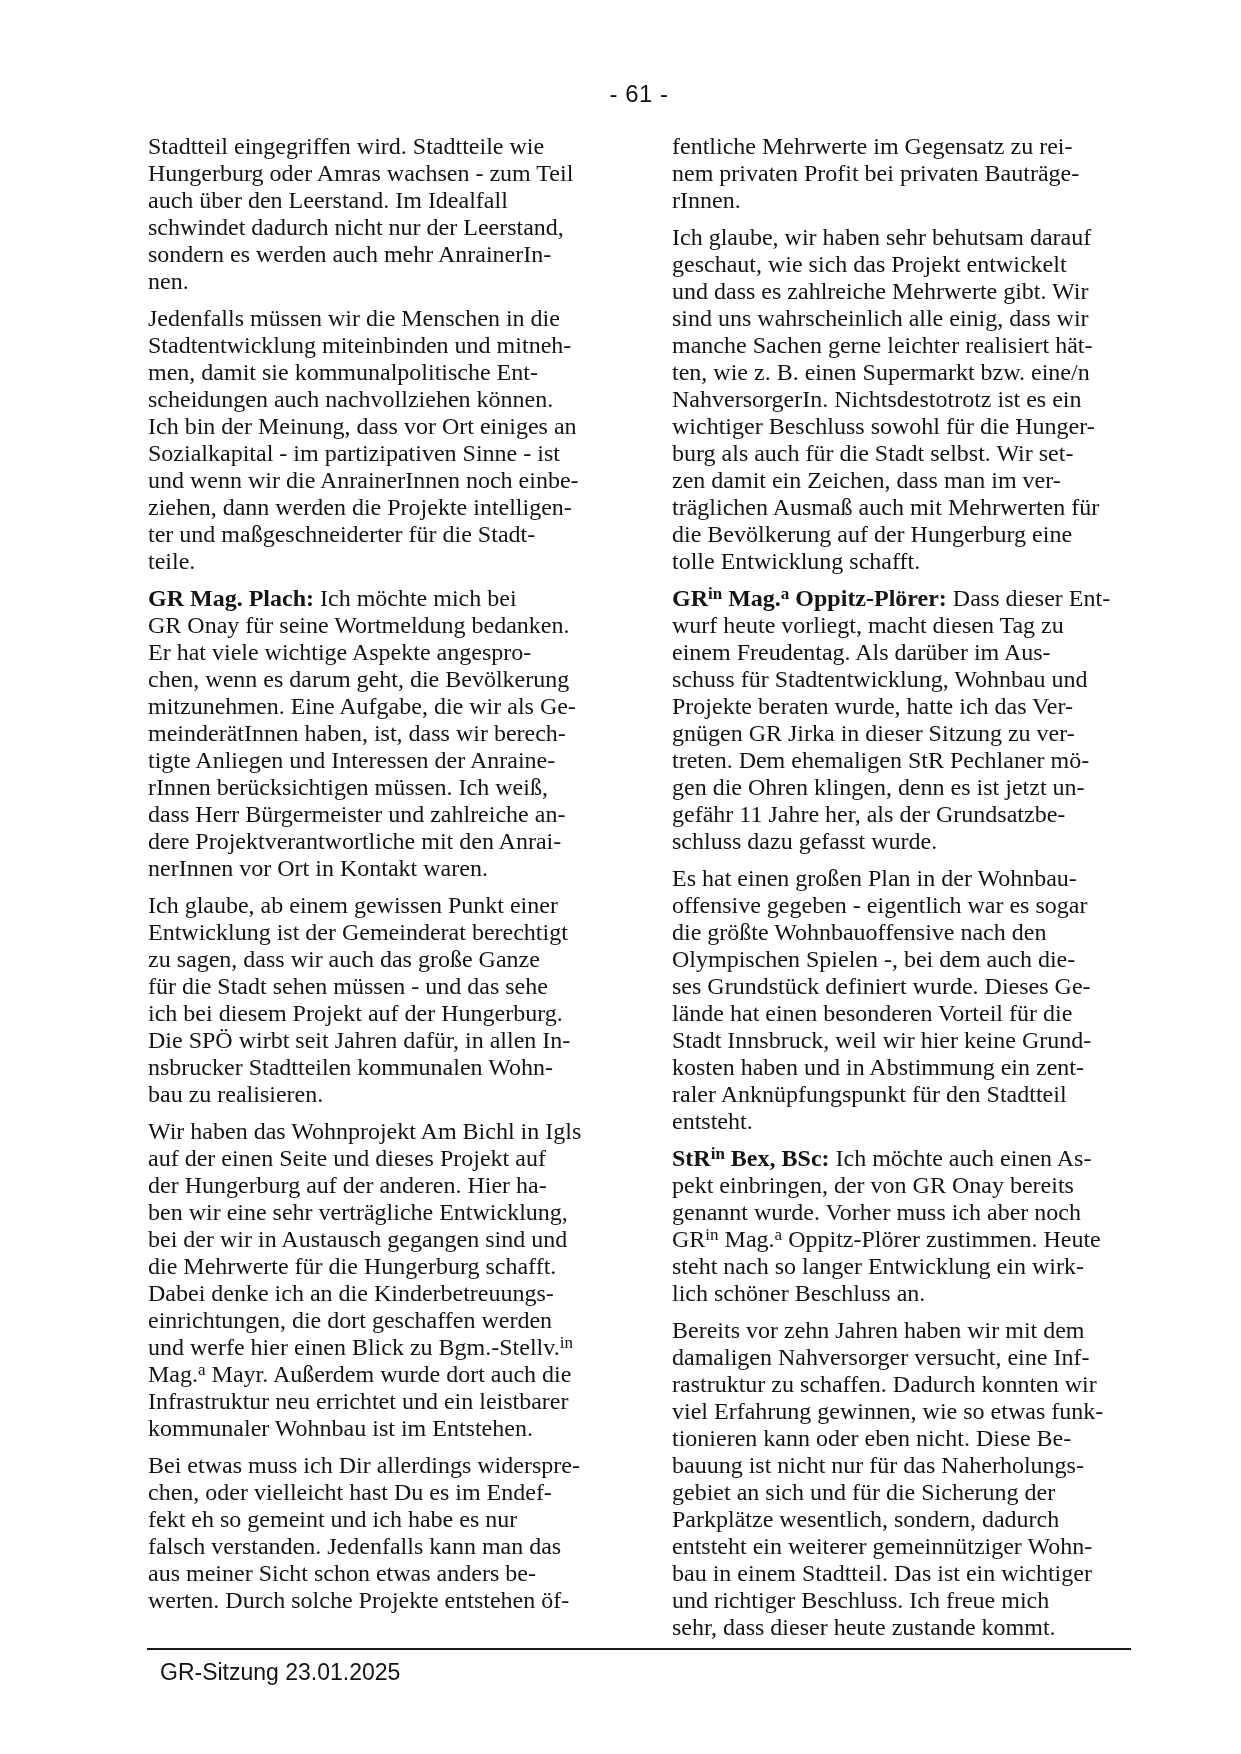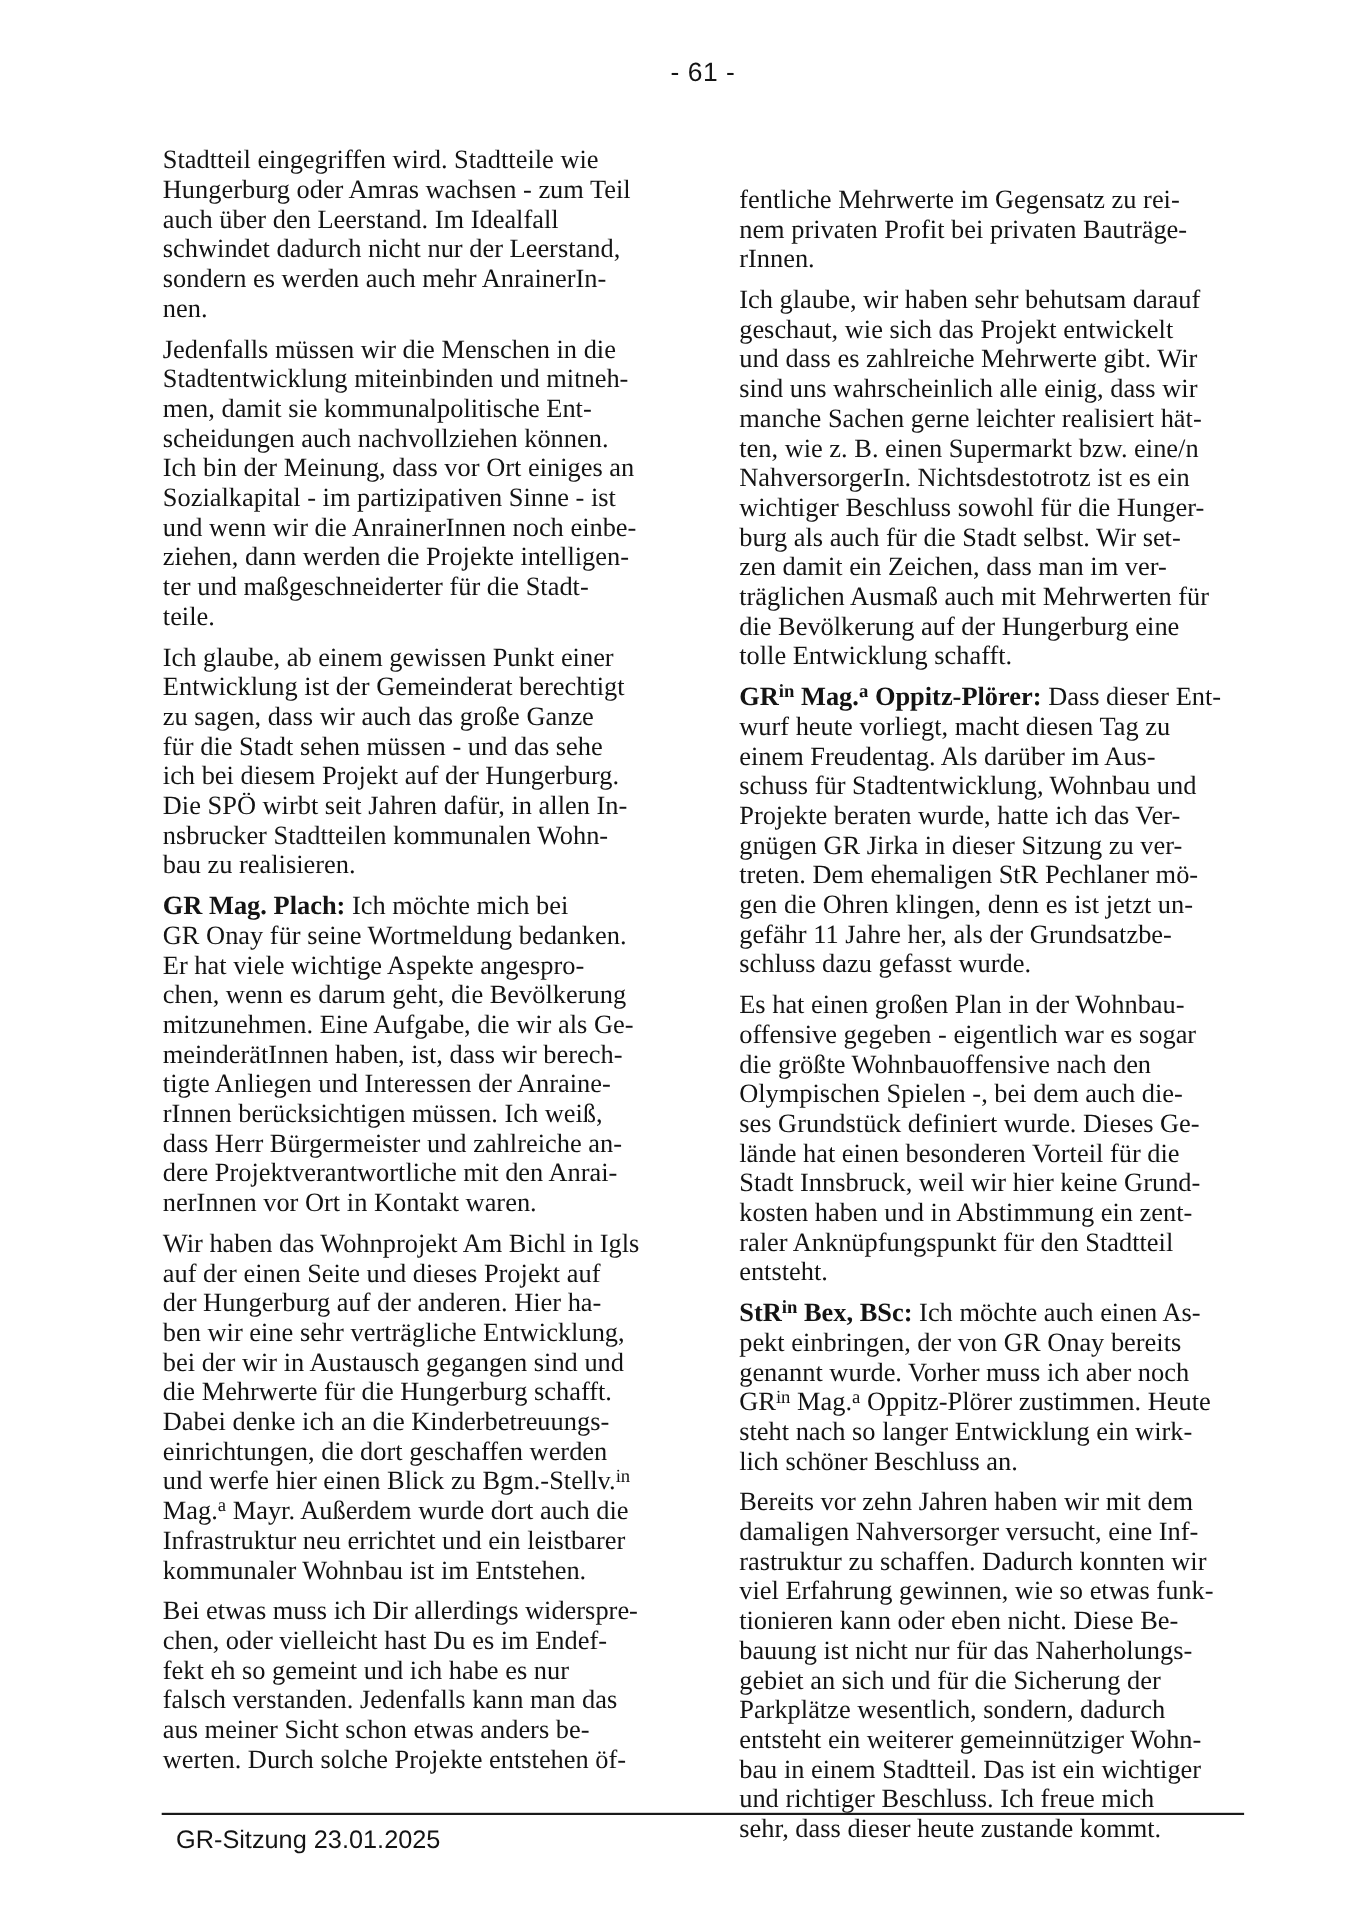--- a/index.html
+++ b/index.html
@@ -9,34 +9,34 @@
     height: 1754px;
     background: #ffffff;
     color: #141414;
     font-family: "Liberation Sans", "DejaVu Sans", sans-serif;
     font-size: 24px;
     line-height: 27px;
     overflow: hidden;
   }
   #page-number {
     position: absolute;
-    top: 53px;
+    top: 80px;
     left: 148px;
     width: 982px;
     text-align: center;
     letter-spacing: 0.5px;
   }
   .col {
     position: absolute;
     top: 133px;
     width: 505px;
     font-family: Liberation Serif, serif;
   }
   #col-left  { left: 148px; }
-  #col-right { left: 672px; margin-top: 36px; }
+  #col-right { left: 672px; }
   .para {
     margin: 0 0 10px 0;
     white-space: pre-line;
   }
   .bold { font-weight: 700; }
   sup.sp {
     font-size: 17px;
     line-height: 0;
     position: relative;
     top: -7px;
@@ -74,39 +74,39 @@
       <p class="para"><span>Jedenfalls müssen wir die Menschen in die
 Stadtentwicklung miteinbinden und mitneh-
 men, damit sie kommunalpolitische Ent-
 scheidungen auch nachvollziehen können.
 Ich bin der Meinung, dass vor Ort einiges an
 Sozialkapital - im partizipativen Sinne - ist
 und wenn wir die AnrainerInnen noch einbe-
 ziehen, dann werden die Projekte intelligen-
 ter und maßgeschneiderter für die Stadt-
 teile.</span></p>
-      <p class="para"><span>Ich glaube, ab einem gewissen Punkt einer
-Entwicklung ist der Gemeinderat berechtigt
-zu sagen, dass wir auch das große Ganze
-für die Stadt sehen müssen - und das sehe
-ich bei diesem Projekt auf der Hungerburg.
-Die SPÖ wirbt seit Jahren dafür, in allen In-
-nsbrucker Stadtteilen kommunalen Wohn-
-bau zu realisieren.</span></p>
       <p class="para"><span class="bold">GR Mag. Plach:</span><span> Ich möchte mich bei
 GR Onay für seine Wortmeldung bedanken.
 Er hat viele wichtige Aspekte angespro-
 chen, wenn es darum geht, die Bevölkerung
 mitzunehmen. Eine Aufgabe, die wir als Ge-
 meinderätInnen haben, ist, dass wir berech-
 tigte Anliegen und Interessen der Anraine-
 rInnen berücksichtigen müssen. Ich weiß,
 dass Herr Bürgermeister und zahlreiche an-
 dere Projektverantwortliche mit den Anrai-
 nerInnen vor Ort in Kontakt waren.</span></p>
+      <p class="para"><span>Ich glaube, ab einem gewissen Punkt einer
+Entwicklung ist der Gemeinderat berechtigt
+zu sagen, dass wir auch das große Ganze
+für die Stadt sehen müssen - und das sehe
+ich bei diesem Projekt auf der Hungerburg.
+Die SPÖ wirbt seit Jahren dafür, in allen In-
+nsbrucker Stadtteilen kommunalen Wohn-
+bau zu realisieren.</span></p>
       <p class="para"><span>Wir haben das Wohnprojekt Am Bichl in Igls
 auf der einen Seite und dieses Projekt auf
 der Hungerburg auf der anderen. Hier ha-
 ben wir eine sehr verträgliche Entwicklung,
 bei der wir in Austausch gegangen sind und
 die Mehrwerte für die Hungerburg schafft.
 Dabei denke ich an die Kinderbetreuungs-
 einrichtungen, die dort geschaffen werden
 und werfe hier einen Blick zu Bgm.-Stellv.</span><sup class="sp">in</sup><span>
 Mag.</span><sup class="sp">a</sup><span> Mayr. Außerdem wurde dort auch die

